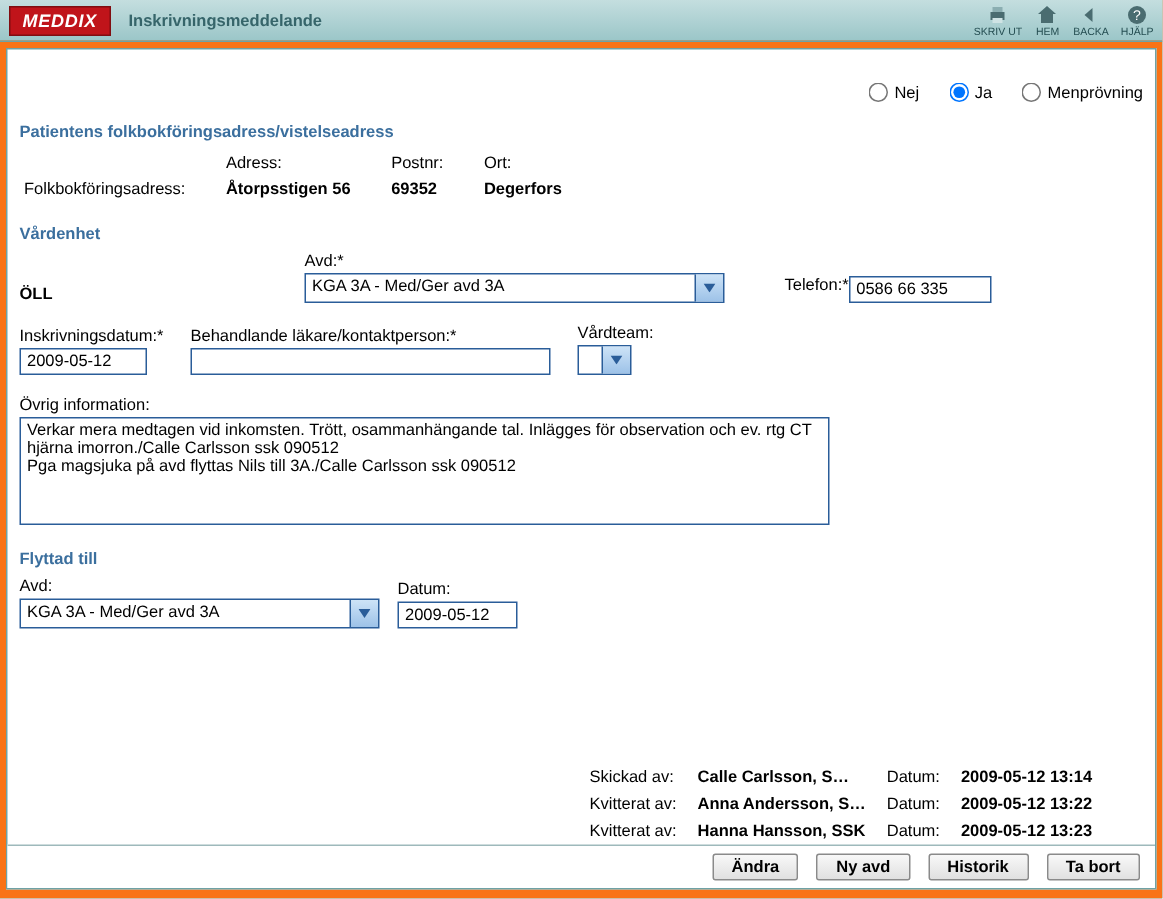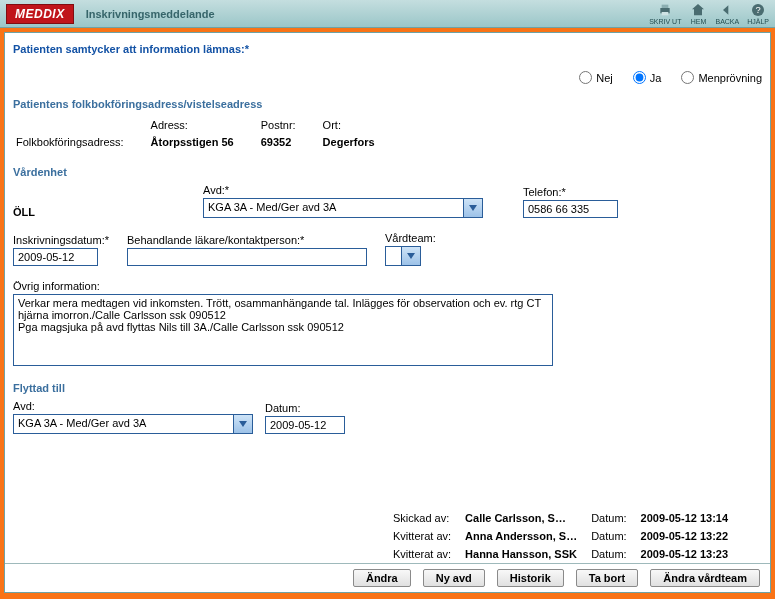--- a/index.html
+++ b/index.html
@@ -213,21 +213,20 @@
             <text x="12" y="17" text-anchor="middle" fill="#fff" font-size="14" font-family="Arial">?</text>
           </svg>
         <span>HJÄLP</span>
       </div>
     </div>
   </div>
 
   <div class="content">
 
     <div class="group" style="margin-top:4px;">
-      <div class="consent-title">Patienten samtycker att information lämnas:*</div>
       <div class="radio-row">
         <label class="radio-opt">
           <input type="radio" name="consent" style="">
           <span>Nej</span>
         </label>
         <label class="radio-opt">
           <input type="radio" name="consent" checked="" style="">
           <span>Ja</span>
         </label>
         <label class="radio-opt">
@@ -265,21 +264,21 @@
           <span class="field-label">Avd:*</span>
           <div class="combo" style="width:280px;">
             <span class="val">KGA 3A - Med/Ger avd 3A</span>
             <span class="drop-arrow">
               <svg width="8" height="6">
                   <polygon points="0,0 8,0 4,6" fill="#2a5d99"></polygon>
                 </svg>
             </span>
           </div>
         </div>
-        <div class="col" style="display:flex;flex-direction:column;">
+        <div class="col" style="display:flex;flex-direction:row;">
           <span class="field-label">Telefon:*</span>
           <input class="input" style="width: 95px;" value="0586 66 335">
         </div>
       </div>
     </div>
 
     <div class="group">
       <div class="flex-fields" style="gap:18px;">
         <div class="col">
           <span class="field-label">Inskrivningsdatum:*</span>
@@ -358,17 +357,16 @@
         <td class="bold"></td>
       </tr>
     </tbody>
       </table>
 
     <div class="footer">
       <button class="btn">Ändra</button>
       <button class="btn">Ny avd</button>
       <button class="btn">Historik</button>
       <button class="btn">Ta bort</button>
-      <button class="btn">Ändra vårdteam</button>
     </div>
 
   </div>
 </div>
 
 </body></html>

